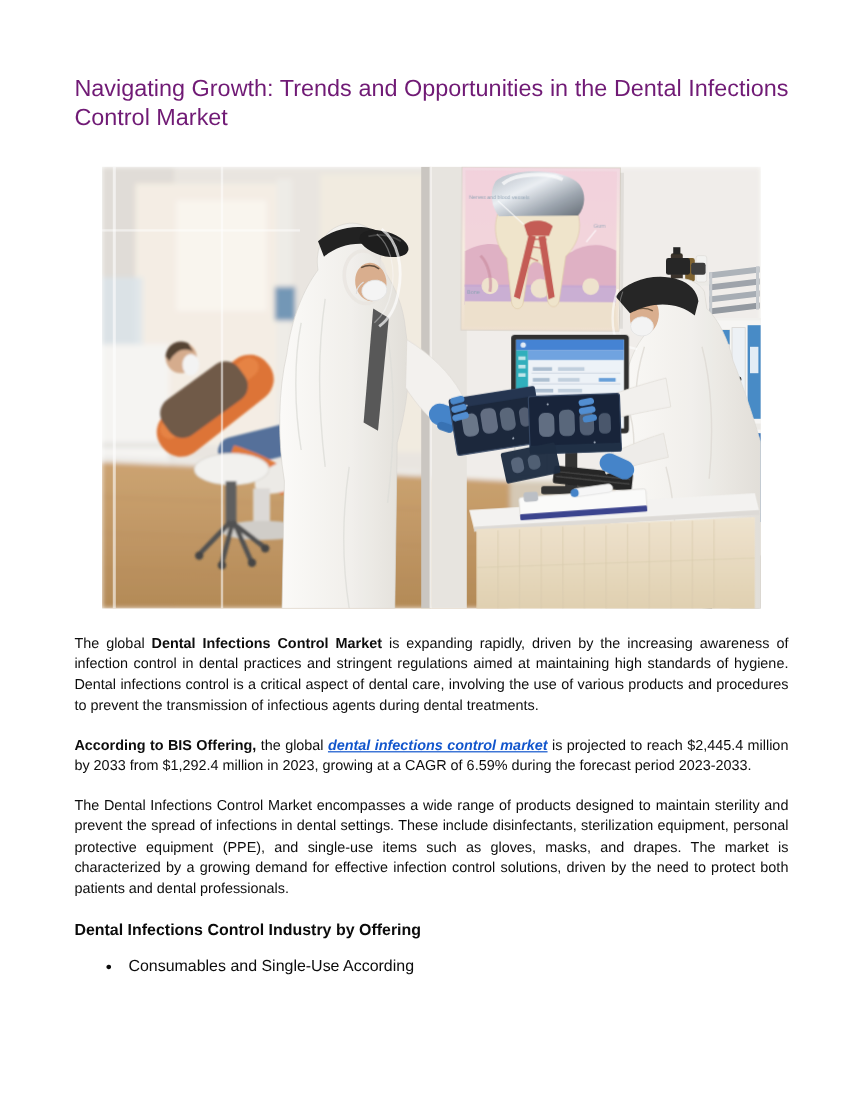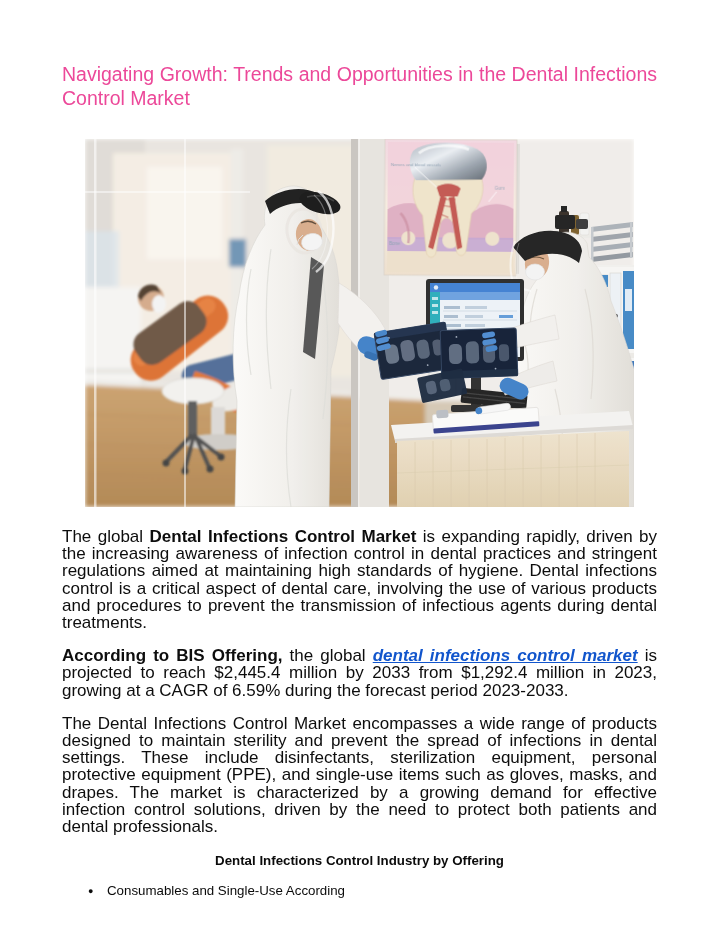--- a/index.html
+++ b/index.html
@@ -4,33 +4,33 @@
 <style>
   html,body { margin:0; padding:0; background:#ffffff; }
   .page {
     width:720px; height:931px; box-sizing:border-box;
     padding:62px 63px 0 62px; background:#ffffff;
     font-family:"Liberation Sans", sans-serif; color:#0b0b0b;
     position:relative; overflow:hidden;
   }
   h1.doc-title {
     font-size:19.5px; font-weight:400; line-height:24px;
-    margin:0 0 29px 0; text-align:justify; color:#ec4899;
+    margin:0 0 29px 0; text-align:justify; color:#701a75;
   }
   figure.photo { margin:0 0 21px 23px; width:549px; height:368px; display:block; }
   figure.photo svg { display:block; }
   p.body-text {
-    font-size:17px; line-height:17.2px; margin:0 0 16px 0;
+    font-size:12px; line-height:17.2px; margin:0 0 16px 0;
     text-align:justify; color:#0d0d0d;
   }
   p.body-text strong { font-weight:700; }
   a.doc-link { font-weight:700; font-style:italic; text-decoration:underline; }
   p.section-heading {
     font-size:13.3px; line-height:17.2px; font-weight:700;
-    margin:17px 0 0 0; text-align:center;
+    margin:17px 0 0 0; text-align:left;
   }
   ul.doc-list { margin:13px 0 0 0; padding:0; list-style:none; }
   ul.doc-list li {
     position:relative; padding-left:45px;
     font-size:13.3px; line-height:17.2px;
   }
   ul.doc-list li .bullet-dot {
     position:absolute; left:26px; top:1px; font-size:9px;
   }
 </style>

